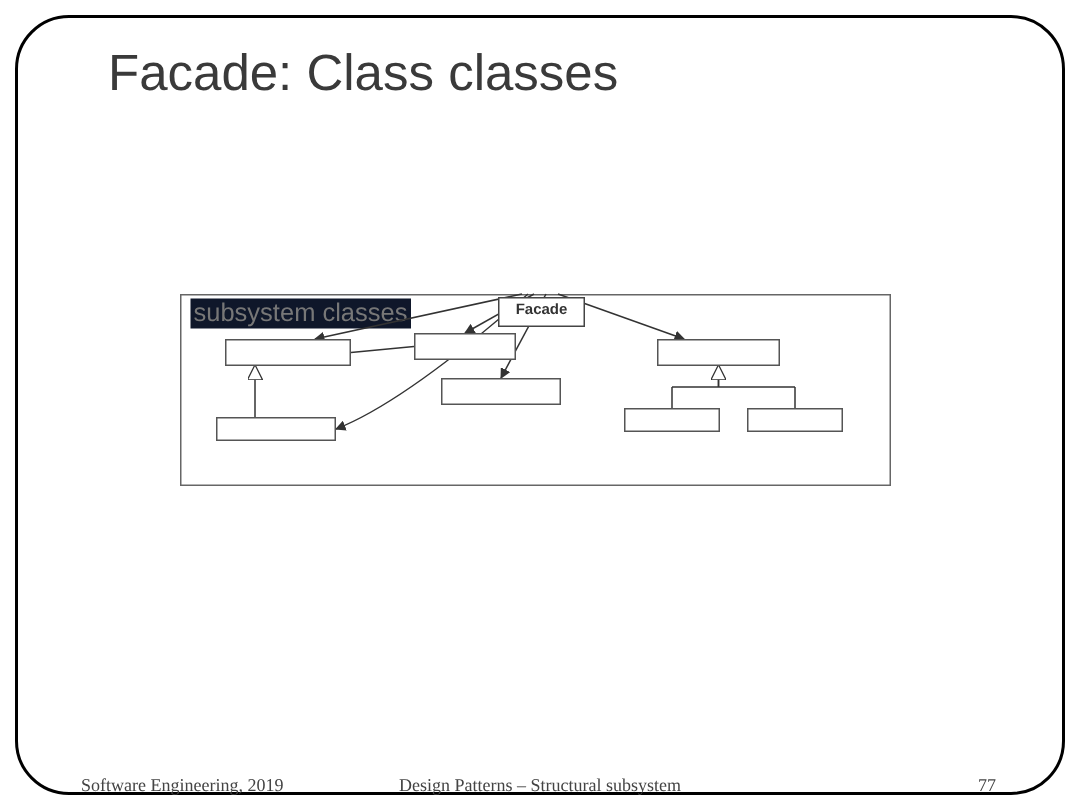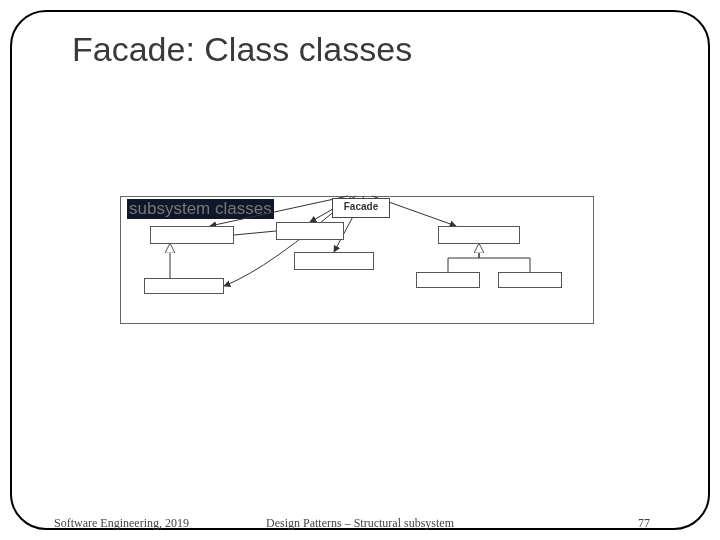--- a/index.html
+++ b/index.html
@@ -39,21 +39,21 @@
     position: absolute;
     bottom: 24px;
     left: 0;
     right: 0;
     font-size: 12px;
     font-family: "Times New Roman", Times, serif;
     color: #444;
   }
   .footer .fl { position: absolute; left: 54px; }
   .footer .fc { position: absolute; left: 0; right: 0; text-align: center; }
-  .footer .fr { position: absolute; right: 70px; text-align: center; }
+  .footer .fr { position: absolute; right: 56px; text-align: center; }
 
   .diagram {
     position: absolute;
     left: 120px;
     top: 178px;
     width: 474px;
     height: 146px;
   }
   .subsystem-box {
     position: absolute;

